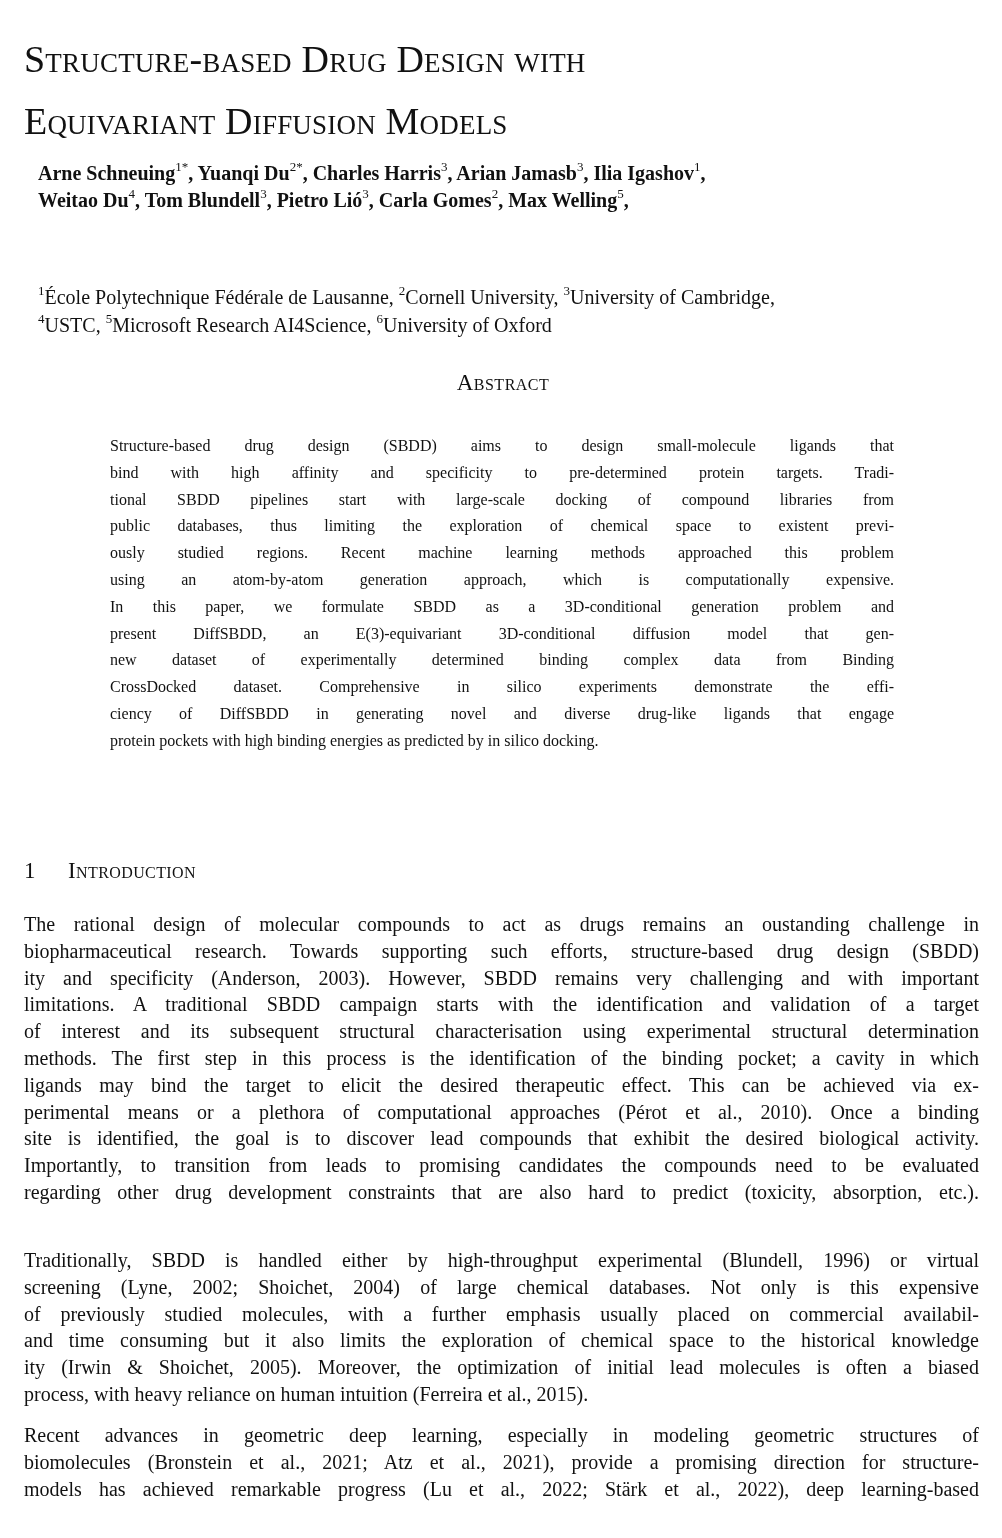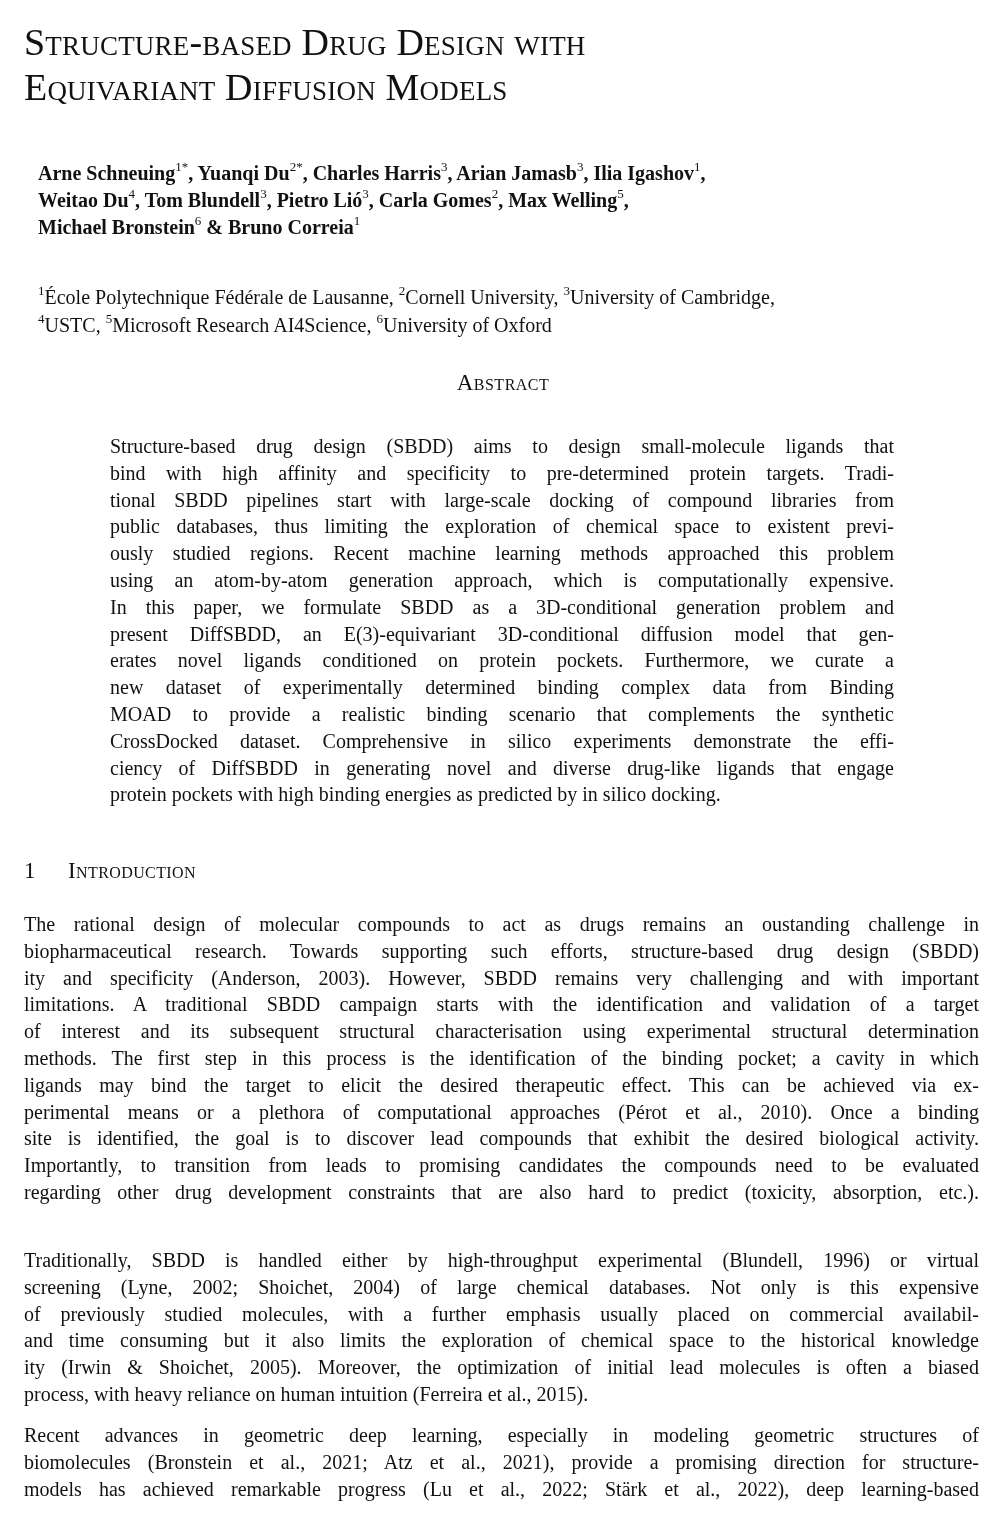--- a/index.html
+++ b/index.html
@@ -5,39 +5,39 @@
   html, body { margin: 0; padding: 0; background: #ffffff; }
   body {
     width: 1002px; height: 1538px; overflow: hidden; position: relative;
     font-family: "Liberation Serif", "DejaVu Serif", serif; color: #111111;
   }
   .title {
     position: absolute; left: 24px; top: 20px;
     font-size: 38px; line-height: 45px; font-variant: small-caps;
     letter-spacing: 0.2px; margin: 0; font-weight: normal;
   }
-  .title .line { display: block; white-space: nowrap; }
+  .title .line { display: block; white-space: nowrap; margin-top: 17px; }
   .authors {
     position: absolute; left: 38px; top: 160px;
     font-size: 20px; line-height: 27px; font-weight: bold; white-space: nowrap;
   }
   .authors .line, .affils .line { display: block; }
   .affils {
     position: absolute; left: 38px; top: 246px;
     font-size: 20px; line-height: 28px; white-space: nowrap; margin-top: 37px;
   }
   sup { font-size: 13px; line-height: 0; position: relative; top: -1px; vertical-align: super; }
   .authors sup { font-weight: normal; }
   .abstract-head {
     position: absolute; left: 2px; width: 1002px; top: 370px; text-align: center;
     font-size: 23px; font-variant: small-caps; letter-spacing: 0.5px;
   }
   .abstract-body {
     position: absolute; left: 110px; width: 784px; top: 433px;
-    font-size: 20px; line-height: 26.8px;
+    font-size: 16px; line-height: 26.8px;
   }
   .just { display: block; text-align: justify; text-align-last: justify; white-space: nowrap; }
   .just.last { text-align-last: left; }
   .sec-head {
     position: absolute; left: 24px; top: 858px; font-size: 23px;
     font-variant: small-caps; letter-spacing: 0.4px; white-space: nowrap;
   }
   .sec-head .num { display: inline-block; width: 44px; }
   .para {
     position: absolute; left: 24px; width: 955px;
@@ -55,23 +55,20 @@
   <span class="line">Equivariant Diffusion Models</span>
 </h1>
 
 <div class="authors">
   <span class="line">
     <span>Arne Schneuing</span><sup>1*</sup><span>, </span><span>Yuanqi Du</span><sup>2*</sup><span>, </span><span>Charles Harris</span><sup>3</sup><span>, </span><span>Arian Jamasb</span><sup>3</sup><span>, </span><span>Ilia Igashov</span><sup>1</sup><span>,</span>
   </span>
   <span class="line">
     <span>Weitao Du</span><sup>4</sup><span>, </span><span>Tom Blundell</span><sup>3</sup><span>, </span><span>Pietro Lió</span><sup>3</sup><span>, </span><span>Carla Gomes</span><sup>2</sup><span>, </span><span>Max Welling</span><sup>5</sup><span>,</span>
   </span>
-  <span class="line">
-    <span>Michael Bronstein</span><sup>6</sup><span style="white-space:pre"> &amp; </span><span>Bruno Correia</span><sup>1</sup>
-  </span>
 </div>
 
 <div class="affils">
   <span class="line">
     <sup>1</sup><span>École Polytechnique Fédérale de Lausanne</span><span>, </span><sup>2</sup><span>Cornell University</span><span>, </span><sup>3</sup><span>University of Cambridge</span><span>,</span>
   </span>
   <span class="line">
     <sup>4</sup><span>USTC</span><span>, </span><sup>5</sup><span>Microsoft Research AI4Science</span><span>, </span><sup>6</sup><span>University of Oxford</span>
   </span>
 </div>
@@ -80,23 +77,21 @@
 
 <div class="abstract-body">
   <span class="just">Structure-based drug design (SBDD) aims to design small-molecule ligands that</span>
   <span class="just">bind with high affinity and specificity to pre-determined protein targets.  Tradi-</span>
   <span class="just">tional SBDD pipelines start with large-scale docking of compound libraries from</span>
   <span class="just">public databases, thus limiting the exploration of chemical space to existent previ-</span>
   <span class="just">ously studied regions. Recent machine learning methods approached this problem</span>
   <span class="just">using an atom-by-atom generation approach, which is computationally expensive.</span>
   <span class="just">In this paper, we formulate SBDD as a 3D-conditional generation problem and</span>
   <span class="just">present DiffSBDD, an E(3)-equivariant 3D-conditional diffusion model that gen-</span>
-  <span class="just">erates novel ligands conditioned on protein pockets.  Furthermore, we curate a</span>
   <span class="just">new dataset of experimentally determined binding complex data from Binding</span>
-  <span class="just">MOAD to provide a realistic binding scenario that complements the synthetic</span>
   <span class="just">CrossDocked dataset. Comprehensive in silico experiments demonstrate the effi-</span>
   <span class="just">ciency of DiffSBDD in generating novel and diverse drug-like ligands that engage</span>
   <span class="just last">protein pockets with high binding energies as predicted by in silico docking.</span>
 </div>
 
 <div class="sec-head">
   <span class="num">1</span><span>Introduction</span>
 </div>
 
 <div class="para p1">

